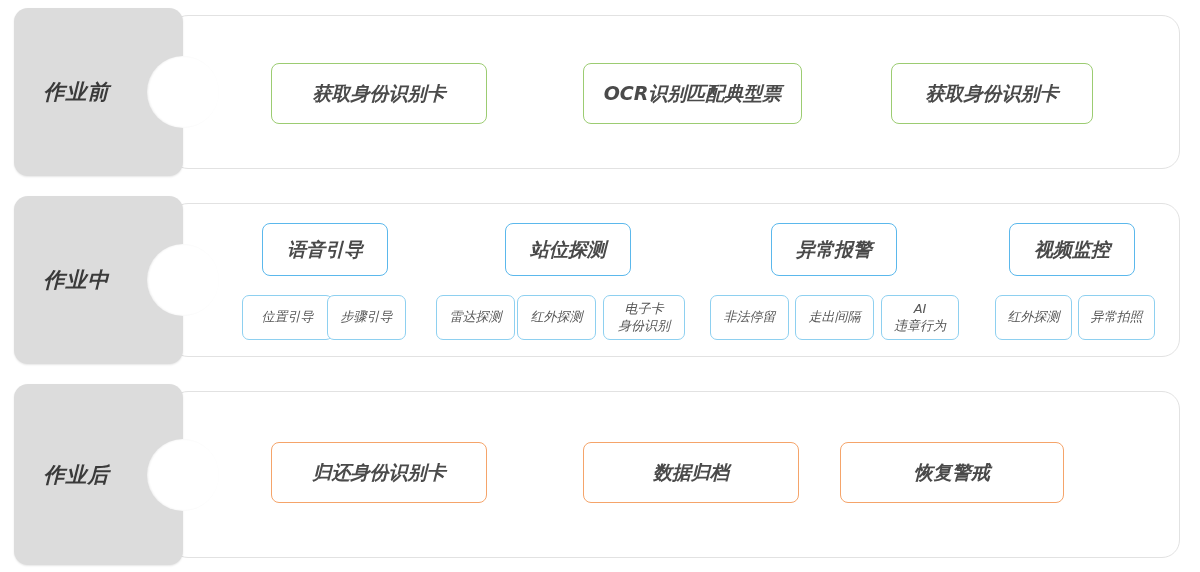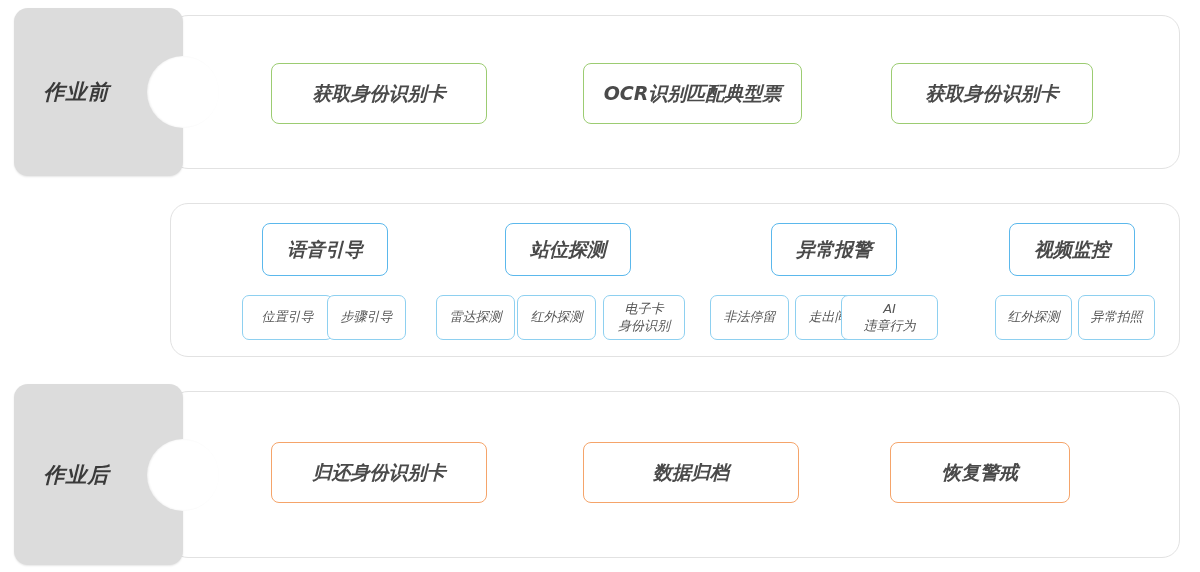--- a/index.html
+++ b/index.html
@@ -140,20 +140,23 @@
         <div class="label-text">作业前</div>
       </div>
       <div class="cards">
         <div class="card primary" style="left: 271px; width: 216px; top: 55px;">获取身份识别卡</div>
         <div class="card primary" style="left: 583px; width: 219px; top: 55px;">OCR识别匹配典型票</div>
         <div class="card primary" style="left: 891px; width: 202px; top: 55px;">获取身份识别卡</div>
       </div>
     </div>
     <div class="band during" style="top: 196px; height: 168px;">
       <div class="panel"></div>
+      <div class="label-block">
+        <div class="label-text">作业中</div>
+      </div>
       <div class="cards">
         <div class="card primary" style="left: 262px; width: 126px; top: 27px;">语音引导</div>
         <div class="card primary" style="left: 505px; width: 126px; top: 27px;">站位探测</div>
         <div class="card primary" style="left: 771px; width: 126px; top: 27px;">异常报警</div>
         <div class="card primary" style="left: 1009px; width: 126px; top: 27px;">视频监控</div>
         <div class="card secondary" style="left: 242px; width: 91px; top: 99px;">
           <div>
             <span class="two-line">位置引导</span>
           </div>
         </div>
@@ -181,21 +184,21 @@
         <div class="card secondary" style="left: 710px; width: 79px; top: 99px;">
           <div>
             <span class="two-line">非法停留</span>
           </div>
         </div>
         <div class="card secondary" style="left: 795px; width: 79px; top: 99px;">
           <div>
             <span class="two-line">走出间隔</span>
           </div>
         </div>
-        <div class="card secondary" style="left: 841px; width: 97px; top: 99px; border-radius: 7px;">
+        <div class="card secondary" style="left: 881px; width: 78px; top: 99px; border-radius: 7px;">
           <div>
             <span class="two-line">AI</span>
             <span class="two-line">违章行为</span>
           </div>
         </div>
         <div class="card secondary" style="left: 995px; width: 77px; top: 99px;">
           <div>
             <span class="two-line">红外探测</span>
           </div>
         </div>
@@ -207,16 +210,16 @@
       </div>
     </div>
     <div class="band after" style="top: 384px; height: 181px;">
       <div class="panel"></div>
       <div class="label-block">
         <div class="label-text">作业后</div>
       </div>
       <div class="cards">
         <div class="card primary" style="left: 271px; width: 216px; top: 58px;">归还身份识别卡</div>
         <div class="card primary" style="left: 583px; width: 216px; top: 58px;">数据归档</div>
-        <div class="card primary" style="left: 890px; width: 180px; top: 58px;">恢复警戒</div>
+        <div class="card primary" style="left: 840px; width: 224px; top: 58px;">恢复警戒</div>
       </div>
     </div>
   </div>
 
 </body></html>

